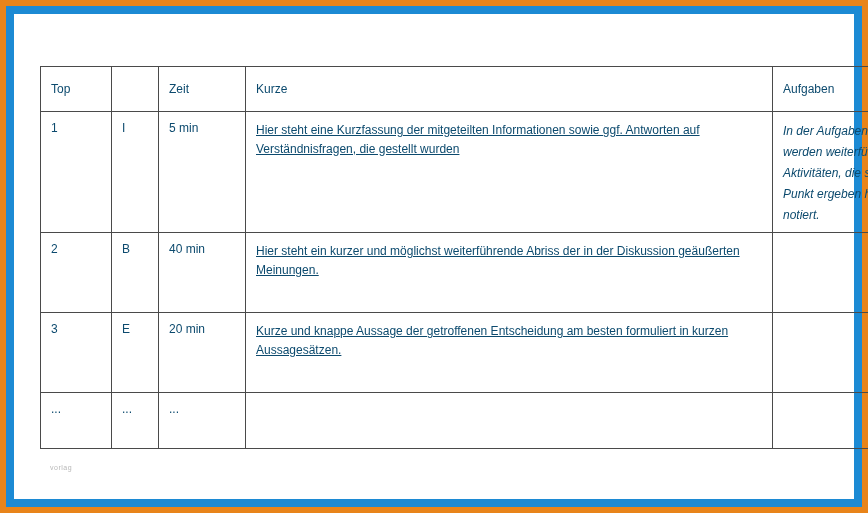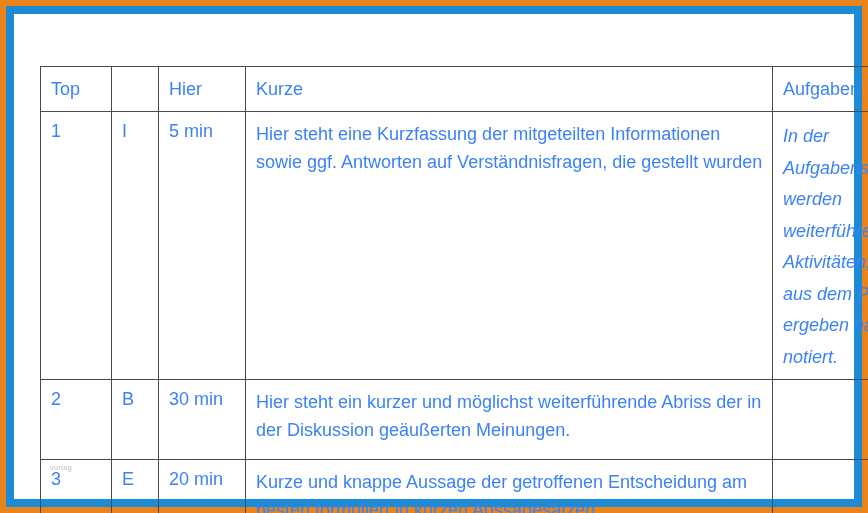--- a/index.html
+++ b/index.html
@@ -72,22 +72,22 @@
   .main-table {
     border-collapse: collapse;
     width: 812px;
     margin-left: 2px;
     table-layout: fixed;
   }
   .main-table td, .main-table th {
     border: 1px solid #4a4a4a;
     vertical-align: top;
     padding: 9px 8px 6px 10px;
-    font-size: 18px;
-    color: #3b82f6;
+    font-size: 12px;
+    color: #0c4a6e;
     font-weight: normal;
     text-align: left;
   }
   .c-top { width: 52px; }
   .c-letter { width: 28px; }
   .c-zeit { width: 68px; }
   .c-thema { width: 508px; }
   .c-aufgaben { width: 156px; }
 
   .main-table thead td {
@@ -99,20 +99,21 @@
 
   .row-1 td { height: 92px; }
   .row-2 td { height: 64px; }
   .row-3 td { height: 64px; }
   .row-4 td { height: 40px; }
 
   .thema-cell {
     line-height: 1.55;
     text-align: justify;
     padding-right: 14px;
+    text-decoration: underline;
   }
   .aufgaben-note {
     font-size: 10.5px;
     font-style: italic;
     line-height: 1.75;
     color: #111111;
     padding-right: 6px;
   }
   .dots {
     color: #111111;
@@ -134,37 +135,37 @@
     <div class="page">
 
 
       <div class="gap"></div>
 
       <table class="main-table">
         <thead>
           <tr>
             <td class="c-top">Top</td>
             <td class="c-letter"></td>
-            <td class="c-zeit">Hier</td>
+            <td class="c-zeit">Zeit</td>
             <td class="c-thema">Kurze</td>
             <td class="c-aufgaben">Aufgaben</td>
           </tr>
         </thead>
         <tbody>
           <tr class="row-1">
             <td class="c-top">1</td>
             <td class="c-letter">I</td>
             <td class="c-zeit">5 min</td>
             <td class="c-thema thema-cell">Hier steht eine Kurzfassung der mitgeteilten Informationen sowie ggf. Antworten auf Verständnisfragen, die gestellt wurden</td>
             <td class="c-aufgaben aufgaben-note">In der Aufgabenspalte werden weiterführende Aktivitäten, die sich aus dem Punkt ergeben haben, notiert.</td>
           </tr>
           <tr class="row-2">
             <td class="c-top">2</td>
             <td class="c-letter">B</td>
-            <td class="c-zeit">30 min</td>
+            <td class="c-zeit">40 min</td>
             <td class="c-thema thema-cell">Hier steht ein kurzer und möglichst weiterführende Abriss der in der Diskussion geäußerten Meinungen.</td>
             <td class="c-aufgaben aufgaben-note"></td>
           </tr>
           <tr class="row-3">
             <td class="c-top">3</td>
             <td class="c-letter">E</td>
             <td class="c-zeit">20 min</td>
             <td class="c-thema thema-cell">Kurze und knappe Aussage der getroffenen Entscheidung am besten formuliert in kurzen Aussagesätzen.</td>
             <td class="c-aufgaben aufgaben-note"></td>
           </tr>

